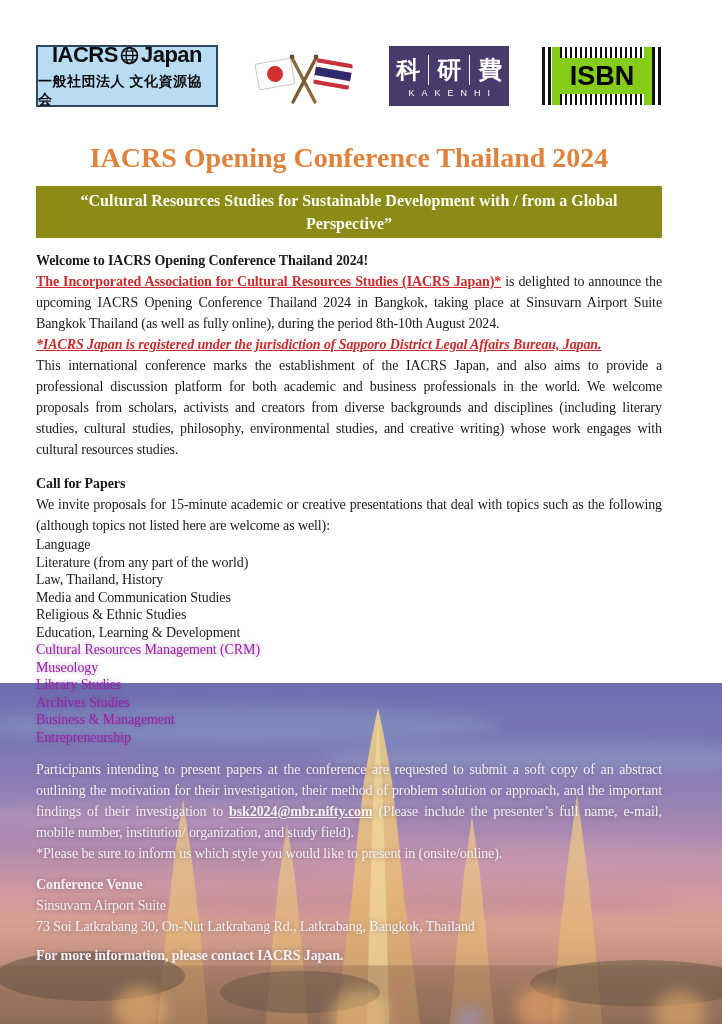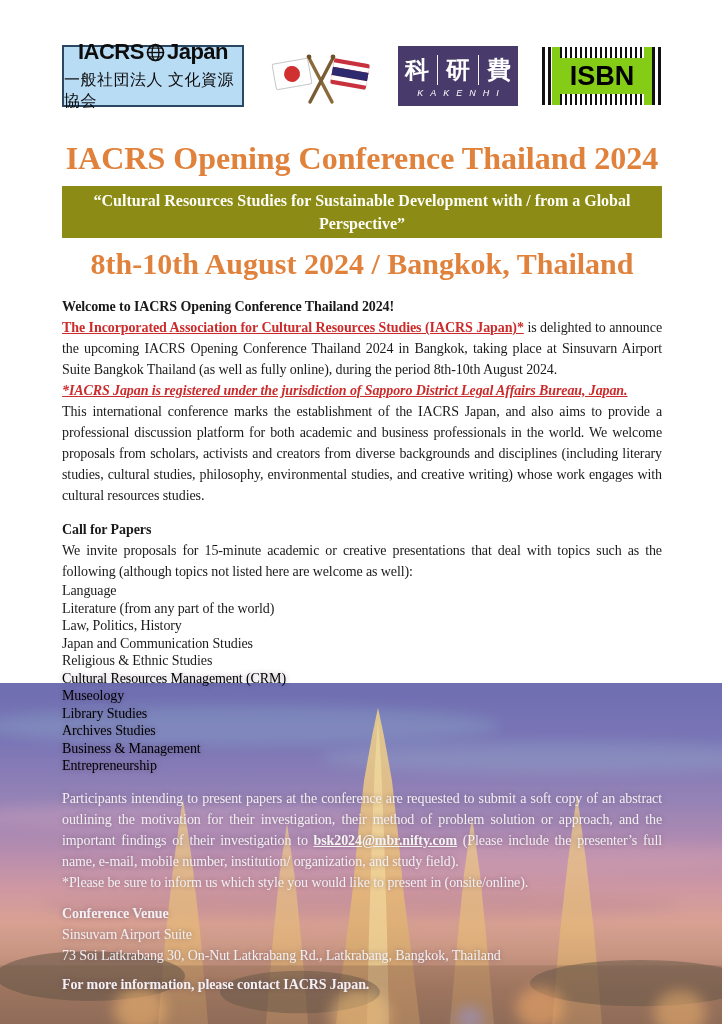--- a/index.html
+++ b/index.html
@@ -6,62 +6,62 @@
   .page {
     position:relative; width:722px; height:1024px; margin:0 auto;
     background:#ffffff; overflow:hidden;
     font-family:"Liberation Serif","DejaVu Serif",serif;
     color:#1a1a1a;
   }
   
   .photo-bg { position:absolute; left:0; top:640px; width:722px; height:384px; z-index:0; }
   .photo-bg svg { display:block; width:100%; height:100%; }
   
-  .content { position:absolute; inset:0; z-index:1; padding:0 60px 0 62px; }
+  .content { position:absolute; inset:0; z-index:1; padding:0 60px 0 36px; }
   
   .logos-row { margin-top:44px; height:64px; display:flex; align-items:center; justify-content:space-between; }
   .iacrs-logo {
     width:178px; height:58px; background:#b9dcf5; border:2px solid #2a4763;
     display:flex; flex-direction:column; align-items:center; justify-content:center;
     font-family:"Liberation Sans","DejaVu Sans",sans-serif;
   }
   .iacrs-line1 { display:flex; align-items:center; gap:2px; font-weight:bold; font-size:22px; letter-spacing:-0.5px; color:#0d0d0d; line-height:24px; }
-  .iacrs-line2 { font-size:16px; font-weight:normal; letter-spacing:0.5px; color:#0d0d0d; margin-top:6px; }
+  .iacrs-line2 { font-size:14px; font-weight:bold; letter-spacing:0.5px; color:#0d0d0d; margin-top:6px; }
   .flags { width:106px; height:64px; }
   .kakenhi-logo {
     width:120px; height:60px; background:#483a6b; color:#fff;
     display:flex; flex-direction:column; align-items:center; justify-content:center;
   }
   .kk-kanji-row { display:flex; align-items:center; }
   .kk-kanji { padding:0 8px; font-size:24px; line-height:30px; font-weight:bold; }
   .kk-kanji + .kk-kanji { border-left:1px solid rgba(255,255,255,.95); }
-  .kk-latin { font-family:"Liberation Sans","DejaVu Sans",sans-serif; font-size:9px; letter-spacing:7px; margin-top:3px; padding-left:7px;font-style:italic; }
+  .kk-latin { font-family:"Liberation Sans","DejaVu Sans",sans-serif; font-size:9px; letter-spacing:7px; margin-top:3px; padding-left:7px; }
   .isbn-box { width:120px; height:58px; background:#84cc16; display:flex; align-items:stretch; gap:8px; }
   .isbn-side { width:10px; background:repeating-linear-gradient(90deg,#111 0 3px,#fff 3px 6px); }
   .isbn-mid { flex:1; display:flex; flex-direction:column; }
   .isbn-strip { height:11px; background:repeating-linear-gradient(90deg,#111 0 2px,#fff 2px 5px); }
   .isbn-label { flex:1; display:flex; align-items:center; justify-content:center;
     font-family:"Liberation Sans","DejaVu Sans",sans-serif; font-weight:bold; font-size:27px; color:#000; letter-spacing:0; }
   
-  .title { margin-top:30px; text-align:center; font-size:32px; line-height:40px; font-weight:bold; color:#e0823c; }
+  .title { margin-top:30px; text-align:center; font-size:28px; line-height:40px; font-weight:bold; color:#e0823c; }
   .banner-wrap { margin-top:8px; text-align:center; line-height:0; }
   .banner { display:inline-block; background:#8b8b15; color:#fdfdf8; font-size:16px; font-weight:bold; line-height:23px; padding:3px 8px; }
   .date-line { margin-top:6px; text-align:center; font-size:30px; line-height:40px; font-weight:bold; color:#e0823c; }
   
   .bodytxt { font-size:14px; line-height:21px; letter-spacing:-0.1px; }
   .intro { margin-top:12px; }
   .para { text-align:justify; }
   .bold { font-weight:bold; }
   .red-link { color:#cc2b2b; font-weight:bold; text-decoration:underline; }
   .red-note { color:#cc2b2b; font-weight:bold; font-style:italic; text-decoration:underline; }
   .section-heading { font-weight:bold; }
   .cfp { margin-top:13px; }
   .topics { margin-top:0; }
   .topic { font-size:14px; line-height:17.5px; }
-  .topic-light { color:#000000; text-shadow:0 0 5px rgba(70,50,85,.45); }
+  .topic-light { color:#a21caf; text-shadow:0 0 5px rgba(70,50,85,.45); }
   .on-photo { color:#f3eff2; text-shadow:0 0 5px rgba(70,50,85,.45); }
   .abstract-sec { margin-top:13px; }
   .venue-sec { margin-top:10px;font-family:Liberation Serif, serif; }
   .contact-sec { margin-top:8px; }
   .wlink { color:#f6f3f5; font-weight:bold; text-decoration:underline; }
 </style>
 </head>
 <body>
 
 <div class="page">
@@ -181,38 +181,38 @@
           <div class="isbn-strip"></div>
         </div>
         <div class="isbn-side"></div>
       </div>
     </div>
 
     <div class="title">IACRS Opening Conference Thailand 2024</div>
     <div class="banner-wrap">
       <span class="banner">“Cultural Resources Studies for Sustainable Development with / from a Global Perspective”</span>
     </div>
-    <div class="date-line">8th-10th August 2024 / Bangkok, Thailand</div>
 
     <div class="intro bodytxt">
       <div class="bold">Welcome to IACRS Opening Conference Thailand 2024!</div>
       <div class="para"><span class="red-link">The Incorporated Association for Cultural Resources Studies (IACRS Japan)*</span><span> is delighted to announce the upcoming IACRS Opening Conference Thailand 2024 in Bangkok, taking place at Sinsuvarn Airport Suite Bangkok Thailand (as well as fully online), during the period 8th-10th August 2024.</span></div>
       <div class="red-note">*IACRS Japan is registered under the jurisdiction of Sapporo District Legal Affairs Bureau, Japan.</div>
       <div class="para">This international conference marks the establishment of the IACRS Japan, and also aims to provide a professional discussion platform for both academic and business professionals in the world. We welcome proposals from scholars, activists and creators from diverse backgrounds and disciplines (including literary studies, cultural studies, philosophy, environmental studies, and creative writing) whose work engages with cultural resources studies.</div>
     </div>
 
     <div class="cfp bodytxt">
       <div class="section-heading">Call for Papers</div>
       <div class="para">We invite proposals for 15-minute academic or creative presentations that deal with topics such as the following (although topics not listed here are welcome as well):</div>
       <div class="topics">
         <div class="topic">Language</div>
         <div class="topic">Literature (from any part of the world)</div>
-        <div class="topic">Law, Politics, History</div>
-        <div class="topic">Japan and Communication Studies</div>
+        <div class="topic">Law, Thailand, History</div>
+        <div class="topic">Media and Communication Studies</div>
         <div class="topic">Religious &amp; Ethnic Studies</div>
+        <div class="topic">Education, Learning &amp; Development</div>
         <div class="topic topic-light">Cultural Resources Management (CRM)</div>
         <div class="topic topic-light">Museology</div>
         <div class="topic topic-light">Library Studies</div>
         <div class="topic topic-light">Archives Studies</div>
         <div class="topic topic-light">Business &amp; Management</div>
         <div class="topic topic-light">Entrepreneurship</div>
       </div>
     </div>
 
     <div class="abstract-sec bodytxt on-photo">

